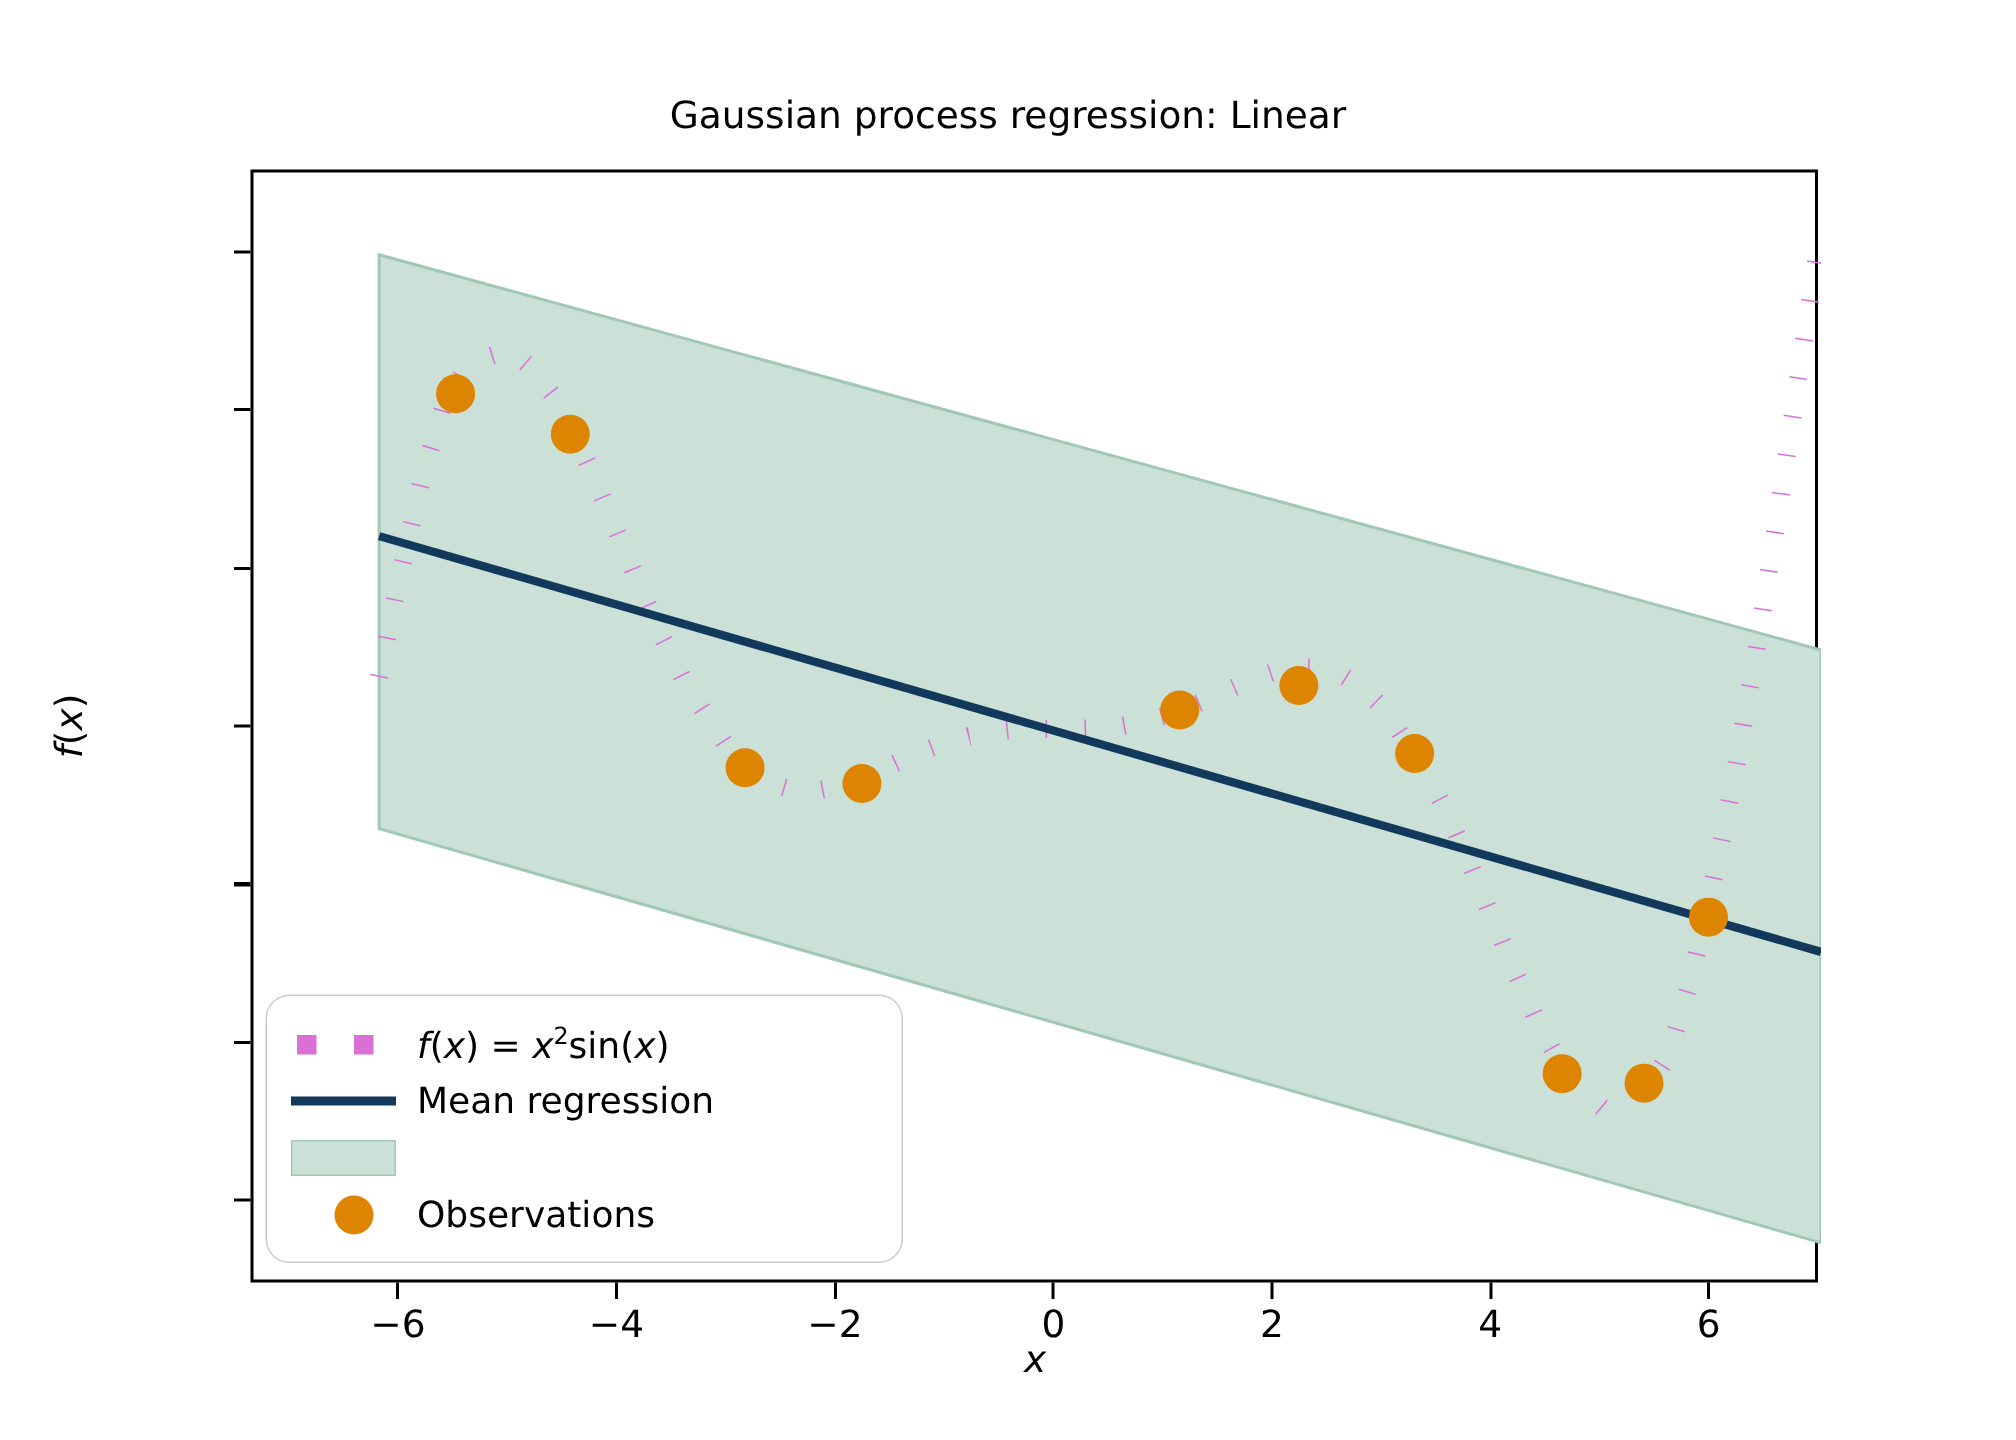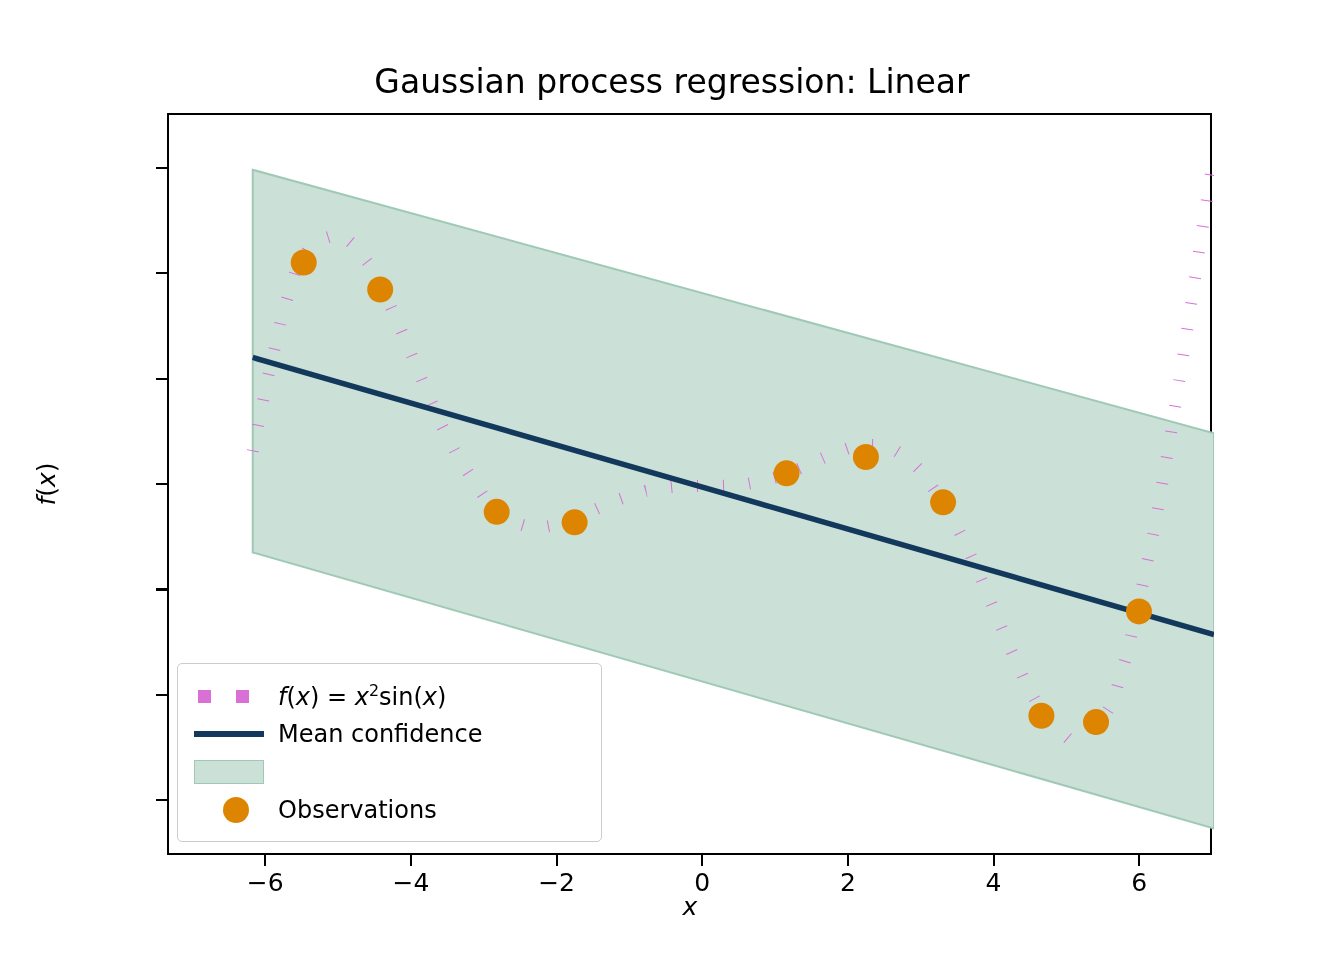--- a/index.html
+++ b/index.html
@@ -18,21 +18,21 @@
     width: 1344px;
     height: 960px;
     background: #ffffff;
   }
   #chart-title {
     position: absolute;
     left: 0;
     top: 62px;
     width: 1344px;
     text-align: center;
-    font-size: 33px;
+    font-size: 25px;
     color: #000000;
     font-family: "DejaVu Sans", sans-serif;
     letter-spacing: 0px;
   }
   
   #axes {
     position: absolute;
     left: 167px;
     top: 113px;
     width: 1045px;
@@ -92,21 +92,21 @@
   }
   .mathit { font-style: italic; }
   
   #legend {
     position: absolute;
     left: 177px;
     top: 663px;
     width: 425px;
     background: #ffffff;
     border: 1.2px solid #cccccc;
-    border-radius: 5px;
+    border-radius: 16px;
     box-sizing: border-box;
     padding: 13px 14px 12px 14px;
   }
   .legend-row {
     display: flex;
     align-items: center;
     height: 38px;
   }
   .legend-key {
     width: 74px;
@@ -233,21 +233,21 @@
         <div class="legend-key key-dotted">
           <span class="d1"></span>
           <span class="d2"></span>
         </div>
         <div class="legend-text"><i class="mathit">f</i>(<i class="mathit">x</i>) = <i class="mathit">x</i><sup>2</sup>sin(<i class="mathit">x</i>)</div>
       </div>
       <div class="legend-row">
         <div class="legend-key">
           <div class="key-line"></div>
         </div>
-        <div class="legend-text">Mean confidence</div>
+        <div class="legend-text">Mean regression</div>
       </div>
       <div class="legend-row">
         <div class="legend-key">
           <div class="key-patch"></div>
         </div>
       </div>
       <div class="legend-row">
         <div class="legend-key">
           <div class="key-dot"></div>
         </div>

